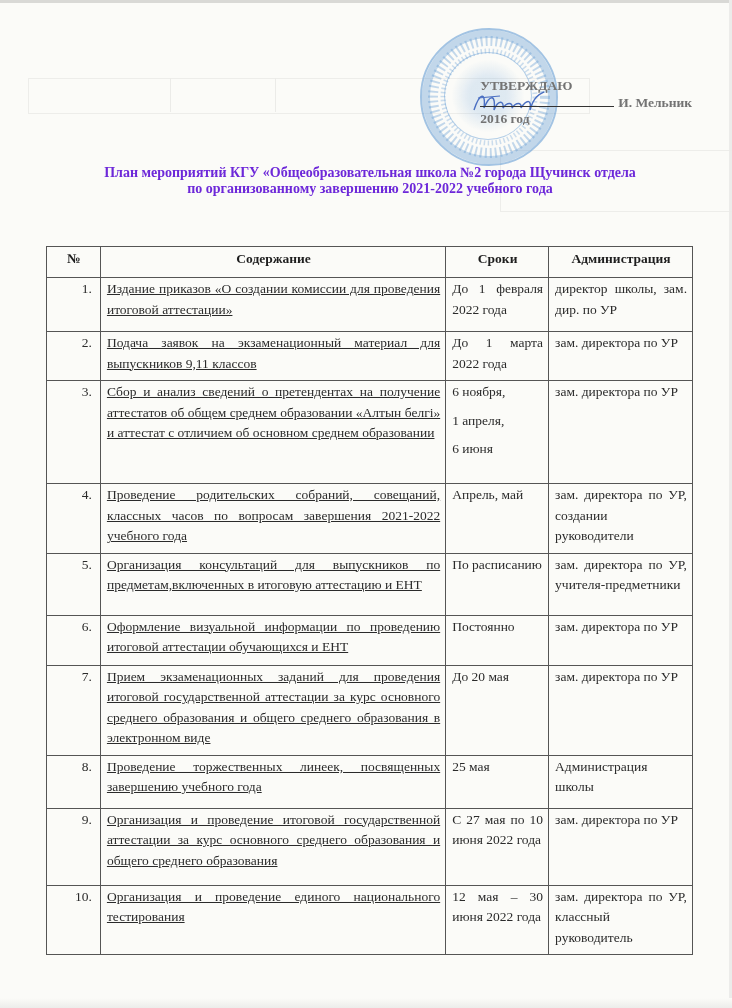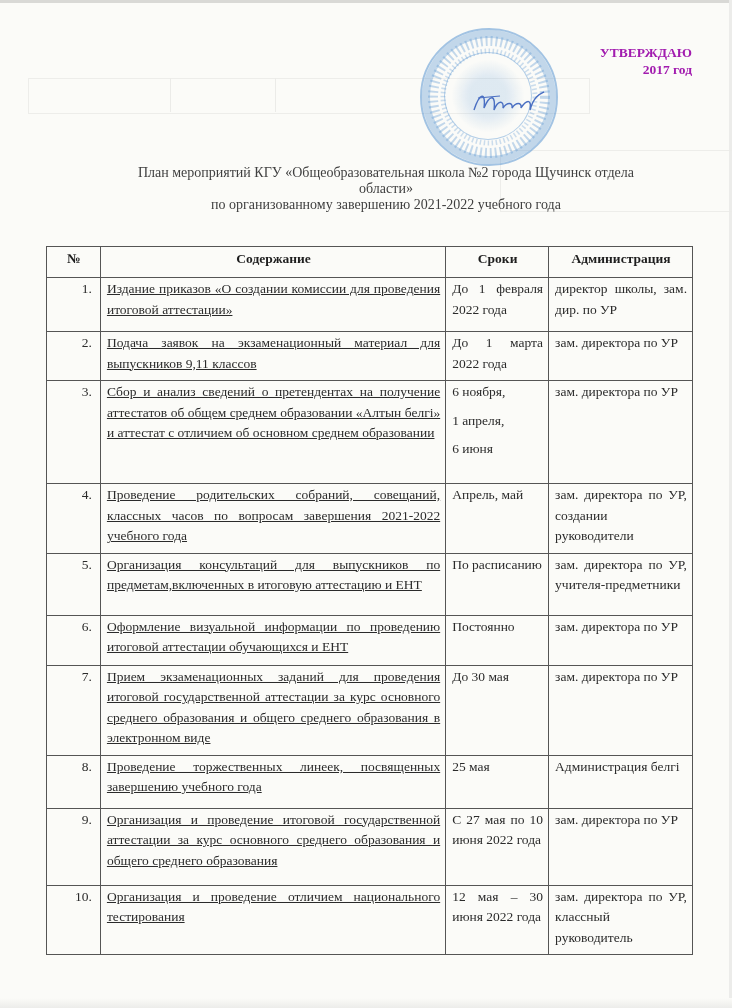--- a/index.html
+++ b/index.html
@@ -11,38 +11,38 @@
   }
   .scan-edge-top { position:absolute; left:0; top:0; width:732px; height:3px; background:#d9d9d6; }
   .scan-edge-right { position:absolute; right:0; top:0; width:3px; height:1008px; background:#ececea; }
   .scan-edge-bottom { position:absolute; left:0; bottom:0; width:732px; height:10px; background:linear-gradient(#fbfbf8,#ececea); }
 
   
   .bleed { position:absolute; border:1px solid #ebebe8; opacity:.9; }
   .bleed-line { position:absolute; height:1px; background:#ebebe8; }
 
   
-  .approve { position:absolute; right:40px; top:45px; text-align:right; font-weight:bold; font-size:13.5px; line-height:16.5px; color:#a21caf; }
+  .approve { position:absolute; right:40px; top:78px; text-align:left; font-weight:bold; font-size:13.5px; line-height:16.5px; color:#737373; }
   .approve .sign-line { display:inline-block; width:134px; border-bottom:1px solid #333; margin-right:4px; vertical-align:baseline; height:1px; }
 
   .stamp {
     position:absolute; left:420px; top:28px; width:134px; height:134px; border-radius:50%;
     border:2px solid rgba(90,150,210,.55);
     box-shadow: inset 0 0 0 6px rgba(255,255,255,0), inset 0 0 0 8px rgba(90,150,210,.35);
   }
   .stamp-inner {
     position:absolute; left:22px; top:22px; width:86px; height:86px; border-radius:50%;
     border:1px solid rgba(90,150,210,.45);
     background: radial-gradient(circle, rgba(120,170,220,.22) 0 30%, rgba(255,255,255,0) 60%);
   }
   .stamp svg { position:absolute; left:0; top:0; }
   .signature { position:absolute; left:470px; top:88px; }
 
   
-  .title { position:absolute; left:56px; width:660px; top:165px; text-align:center; font-weight:normal; font-size:14px; line-height:16px; color:#404040; }
+  .title { position:absolute; left:40px; width:660px; top:165px; text-align:center; font-weight:bold; font-size:14px; line-height:16px; color:#6d28d9; }
 
   
   table.plan { position:absolute; left:46px; top:246px; width:647px; border-collapse:collapse; font-size:13.5px; line-height:20.5px; color:#2b2b2b; }
   table.plan th, table.plan td { border:1.5px solid #555; vertical-align:top; padding:1px 5px 6px 6px; }
   table.plan th { font-weight:bold; text-align:center; height:22px; padding-top:2px; color:#1e1e1e; }
   table.plan td.num { text-align:right; padding-right:8px; }
   table.plan td.content { text-align:justify;text-decoration:underline; }
   table.plan td.dates { text-align:justify; }
   table.plan td.resp { text-align:justify; }
   .col-num { width:54px; } .col-content { width:346px; } .col-dates { width:103px; } .col-resp { width:144px; }
@@ -67,26 +67,26 @@
     <circle cx="67" cy="67" r="46" fill="none" stroke="rgba(90,150,210,.3)" stroke-width="5" stroke-dasharray="1.5 2.5"></circle>
   </svg>
 </div>
 <svg class="signature" width="80" height="30" viewBox="0 0 80 30">
   <path d="M4 22 C10 4, 16 4, 14 20 C20 6, 26 6, 24 22 C28 12, 34 12, 33 20 C37 14, 43 14, 42 20 C46 14, 52 14, 51 20 C56 12, 62 10, 60 22 C64 8, 70 6, 74 4" fill="none" stroke="#4a6fc2" stroke-width="1.4"></path>
   <path d="M8 10 L30 8" fill="none" stroke="#4a6fc2" stroke-width="1.2"></path>
 </svg>
 
 <div class="approve">
   <div>УТВЕРЖДАЮ</div>
-  <div>2017 год</div>
+  <div><span class="sign-line"></span><span>И. Мельник</span></div>
+  <div>2016 год</div>
 </div>
 
 <div class="title">
   <div>План мероприятий КГУ «Общеобразовательная школа №2 города Щучинск отдела</div>
-  <div>области»</div>
   <div>по организованному завершению 2021-2022 учебного года</div>
 </div>
 
 <table class="plan">
   <colgroup>
       <col class="col-num">
       <col class="col-content">
       <col class="col-dates">
       <col class="col-resp">
     </colgroup>
@@ -135,35 +135,35 @@
     </tr>
     <tr style="height:50px">
       <td class="num">6.</td>
       <td class="content">Оформление визуальной информации по проведению итоговой аттестации обучающихся и ЕНТ</td>
       <td class="dates">Постоянно</td>
       <td class="resp">зам. директора по УР</td>
     </tr>
     <tr style="height:90px">
       <td class="num">7.</td>
       <td class="content">Прием экзаменационных заданий для проведения итоговой государственной аттестации за курс основного среднего образования и общего среднего образования в электронном виде</td>
-      <td class="dates">До 30 мая</td>
+      <td class="dates">До 20 мая</td>
       <td class="resp">зам. директора по УР</td>
     </tr>
     <tr style="height:53px">
       <td class="num">8.</td>
       <td class="content">Проведение торжественных линеек, посвященных завершению учебного года</td>
       <td class="dates">25 мая</td>
-      <td class="resp">Администрация белгі</td>
+      <td class="resp">Администрация школы</td>
     </tr>
     <tr style="height:77px">
       <td class="num">9.</td>
       <td class="content">Организация и проведение итоговой государственной аттестации за курс основного среднего образования и общего среднего образования</td>
       <td class="dates">С 27 мая по 10 июня 2022 года</td>
       <td class="resp">зам. директора по УР</td>
     </tr>
     <tr style="height:69px">
       <td class="num">10.</td>
-      <td class="content">Организация и проведение отличием национального тестирования</td>
+      <td class="content">Организация и проведение единого национального тестирования</td>
       <td class="dates">12 мая – 30 июня 2022 года</td>
       <td class="resp">зам. директора по УР, классный руководитель</td>
     </tr>
   </tbody>
 </table>
 
 </body></html>

